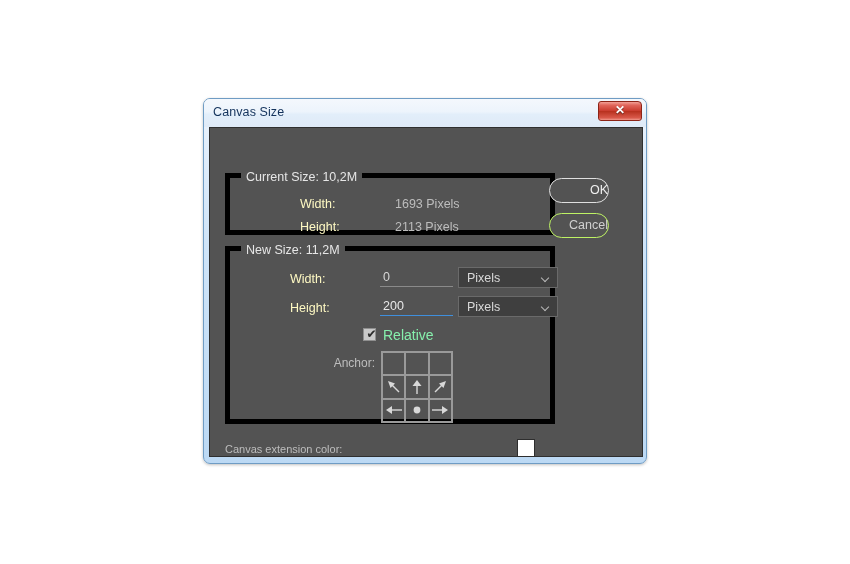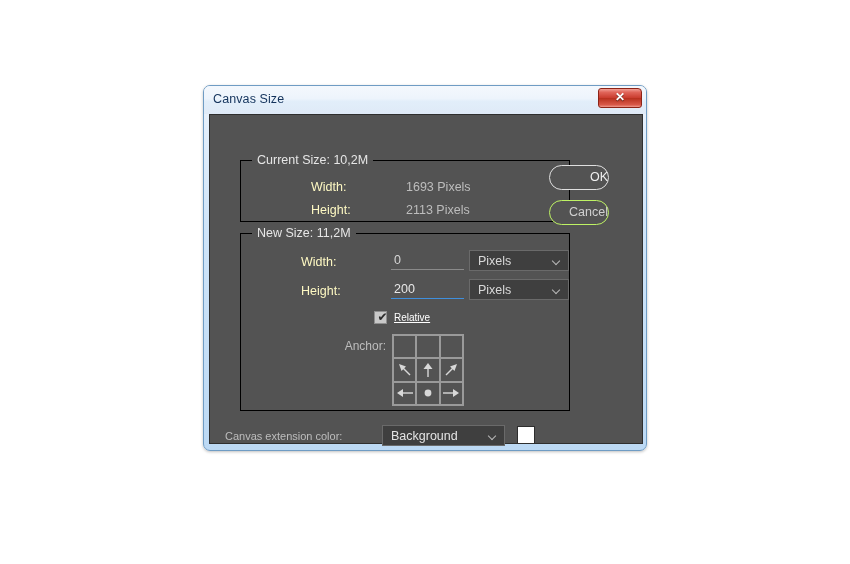--- a/index.html
+++ b/index.html
@@ -12,21 +12,21 @@
     background: #ffffff;
     font-family: "Liberation Sans", sans-serif;
     overflow: hidden;
     position: relative;
   }
 
   
   #dialog-window {
     position: absolute;
     left: 203px;
-    top: 85px;
+    top: 98px;
     width: 444px;
     height: 366px;
     border-radius: 7px 7px 7px 7px;
     background: linear-gradient(to bottom, #eef4fb 0%, #e2eefb 12%, #cfe4f8 40%, #bcd9f4 100%);
     border: 1px solid #6f9cc4;
     box-sizing: border-box;
     box-shadow: 0 1px 3px rgba(0,0,0,0.25);
     padding: 16px;
   }
 
@@ -79,23 +79,22 @@
     width: 434px;
     height: 330px;
     background: #535353;
     border: 1px solid #2f2f2f;
     box-sizing: border-box;
   }
 
   
   .groupbox {
     position: absolute;
-    border: 1px solid #000000;
-    box-sizing: border-box;
-    margin-left: 15px;
+    border: 5px solid #000000;
+    box-sizing: border-box;
   }
   .group-legend {
     position: absolute;
     top: -8px;
     left: 11px;
     padding: 0 5px;
     background: #535353;
     font-size: 12.5px;
     color: #e6e6e6;
     white-space: nowrap;
@@ -221,26 +220,25 @@
     width: 13px;
     text-align: center;
     font-size: 12px;
     color: #2b2b2b;
     line-height: 16px;
   }
   #relative-label {
     position: absolute;
     left: 20px;
     top: 0;
-    font-size: 10px;
-    color: #ffffff;
+    font-size: 14px;
+    color: #86efac;
     line-height: 16px;
     white-space: nowrap;
     cursor: pointer;
-    text-decoration: underline;
   }
 
   
   #anchor-label {
     position: absolute;
     left: 60px;
     width: 85px;
     top: 102px;
     text-align: right;
     font-size: 12px;
@@ -436,24 +434,20 @@
           <svg width="18" height="16" viewBox="0 0 18 16">
             <line x1="1" y1="8" x2="13" y2="8" stroke="#d8d8d8" stroke-width="1.4"></line>
             <polygon points="17,8 11,4 11,12" fill="#d8d8d8"></polygon>
           </svg>
         </div>
       </div>
     </div>
 
     <div id="extension-row">
       <div id="extension-label">Canvas extension color:</div>
-      <div id="extension-select">
-        <span class="unit-text">Background</span>
-        <span class="chevron"></span>
-      </div>
       <div id="extension-swatch" style="background: rgb(255, 255, 255);"></div>
     </div>
 
     <div id="ok-button" class="dialog-button">
       <span class="btn-text">OK</span>
     </div>
     <div id="cancel-button" class="dialog-button">
       <span class="btn-text">Cancel</span>
     </div>
 

